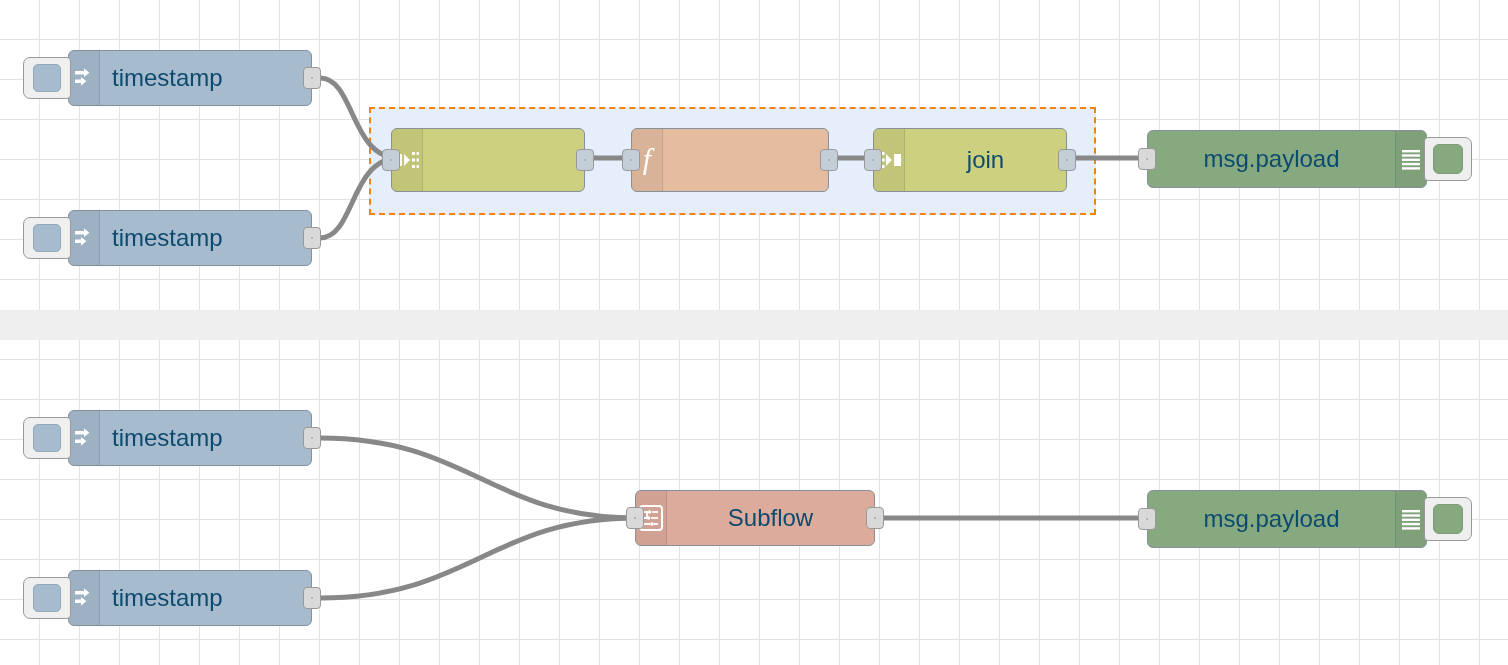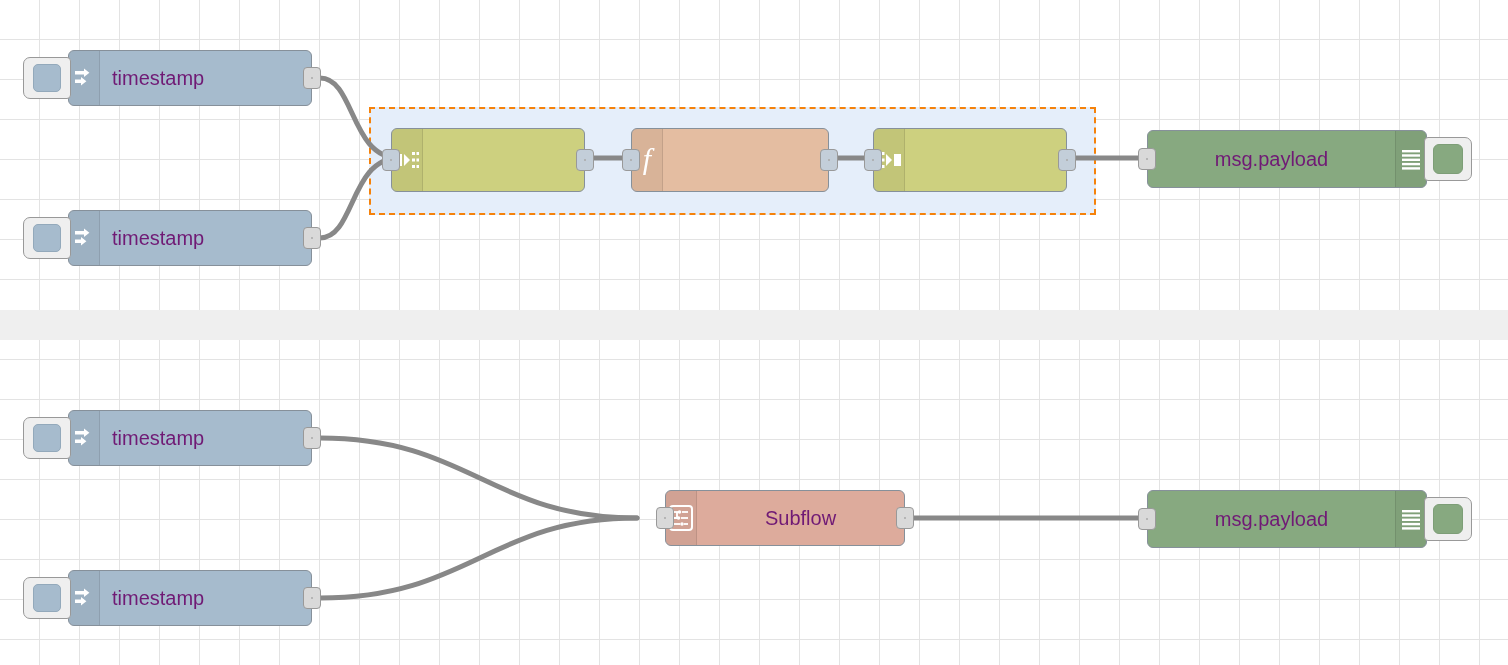--- a/index.html
+++ b/index.html
@@ -63,22 +63,22 @@
     border-right: 1px solid rgba(0,0,0,0.10);
     border-radius: 5px 0 0 5px;
     background: rgba(0,0,0,0.05);
     flex: 0 0 30px;
   }
   .node-label {
     flex: 1;
     display: flex;
     align-items: center;
     padding: 0 12px;
-    font-size: 20px;
-    color: #701a75;
+    font-size: 24px;
+    color: #0c4a6e;
     white-space: nowrap;
   }
   .node-label.center { justify-content: center; }
   .node-label.right  { justify-content: flex-start; }
   .node-icon-box.right-side {
     border-right: none;
     border-left: 1px solid rgba(0,0,0,0.10);
     border-radius: 0 5px 5px 0;
   }
   
@@ -238,20 +238,21 @@
               <rect x="4.5" y="2" width="3" height="3"></rect>
               <rect x="0" y="8.5" width="3" height="3"></rect>
               <rect x="4.5" y="8.5" width="3" height="3"></rect>
               <rect x="0" y="15" width="3" height="3"></rect>
               <rect x="4.5" y="15" width="3" height="3"></rect>
             </g>
             <path d="M9 4 L15 10 L9 16 Z" fill="#ffffff"></path>
             <rect x="17" y="4" width="7" height="12" fill="#ffffff"></rect>
           </svg>
         </div>
+        <div class="node-label center">join</div>
         <div class="port in dot blue"></div>
         <div class="port out dot blue"></div>
       </div>
       <div class="node" style="left: 1147px; top: 130px; width: 280px; height: 58px; background: rgb(135, 169, 128); border-color: rgb(134, 144, 154);">
         <div class="node-label center">msg.payload</div>
         <div class="node-icon-box right-side">
           <svg class="icon-svg" width="22" height="22" viewBox="0 0 22 22">
             <g fill="#ffffff">
               <rect x="2" y="2" width="18" height="2.4"></rect>
               <rect x="2" y="6.3" width="18" height="2.4"></rect>
@@ -285,21 +286,21 @@
             <path fill="#ffffff" d="M2 4 h9 v-2.6 l5.4 4.3 -5.4 4.3 v-2.6 h-9 z"></path>
             <path fill="#ffffff" d="M2 12.6 h6 v-2.6 l5.4 4.3 -5.4 4.3 v-2.6 h-6 z"></path>
           </svg>
         </div>
         <div class="node-label right">timestamp</div>
         <div class="port out dot"></div>
         <div class="inject-btn">
           <i></i>
         </div>
       </div>
-      <div class="node" style="left: 665px; top: 490px; width: 240px; height: 56px; background: rgb(221, 171, 156); border-color: rgb(134, 144, 154);">
+      <div class="node" style="left: 635px; top: 490px; width: 240px; height: 56px; background: rgb(221, 171, 156); border-color: rgb(134, 144, 154);">
         <div class="node-icon-box">
           <svg class="icon-svg" width="24" height="26" viewBox="0 0 24 26">
             <rect x="1" y="1" width="22" height="24" rx="3" fill="none" stroke="#ffffff" stroke-width="2"></rect>
             <g stroke="#ffffff" stroke-width="1.8" fill="none">
               <path d="M5 7 h4"></path>
               <path d="M13 7 h6"></path>
               <path d="M5 13 h3 v-6"></path>
               <path d="M12 13 h7"></path>
               <path d="M5 19 h6"></path>
               <path d="M15 19 h4"></path>

